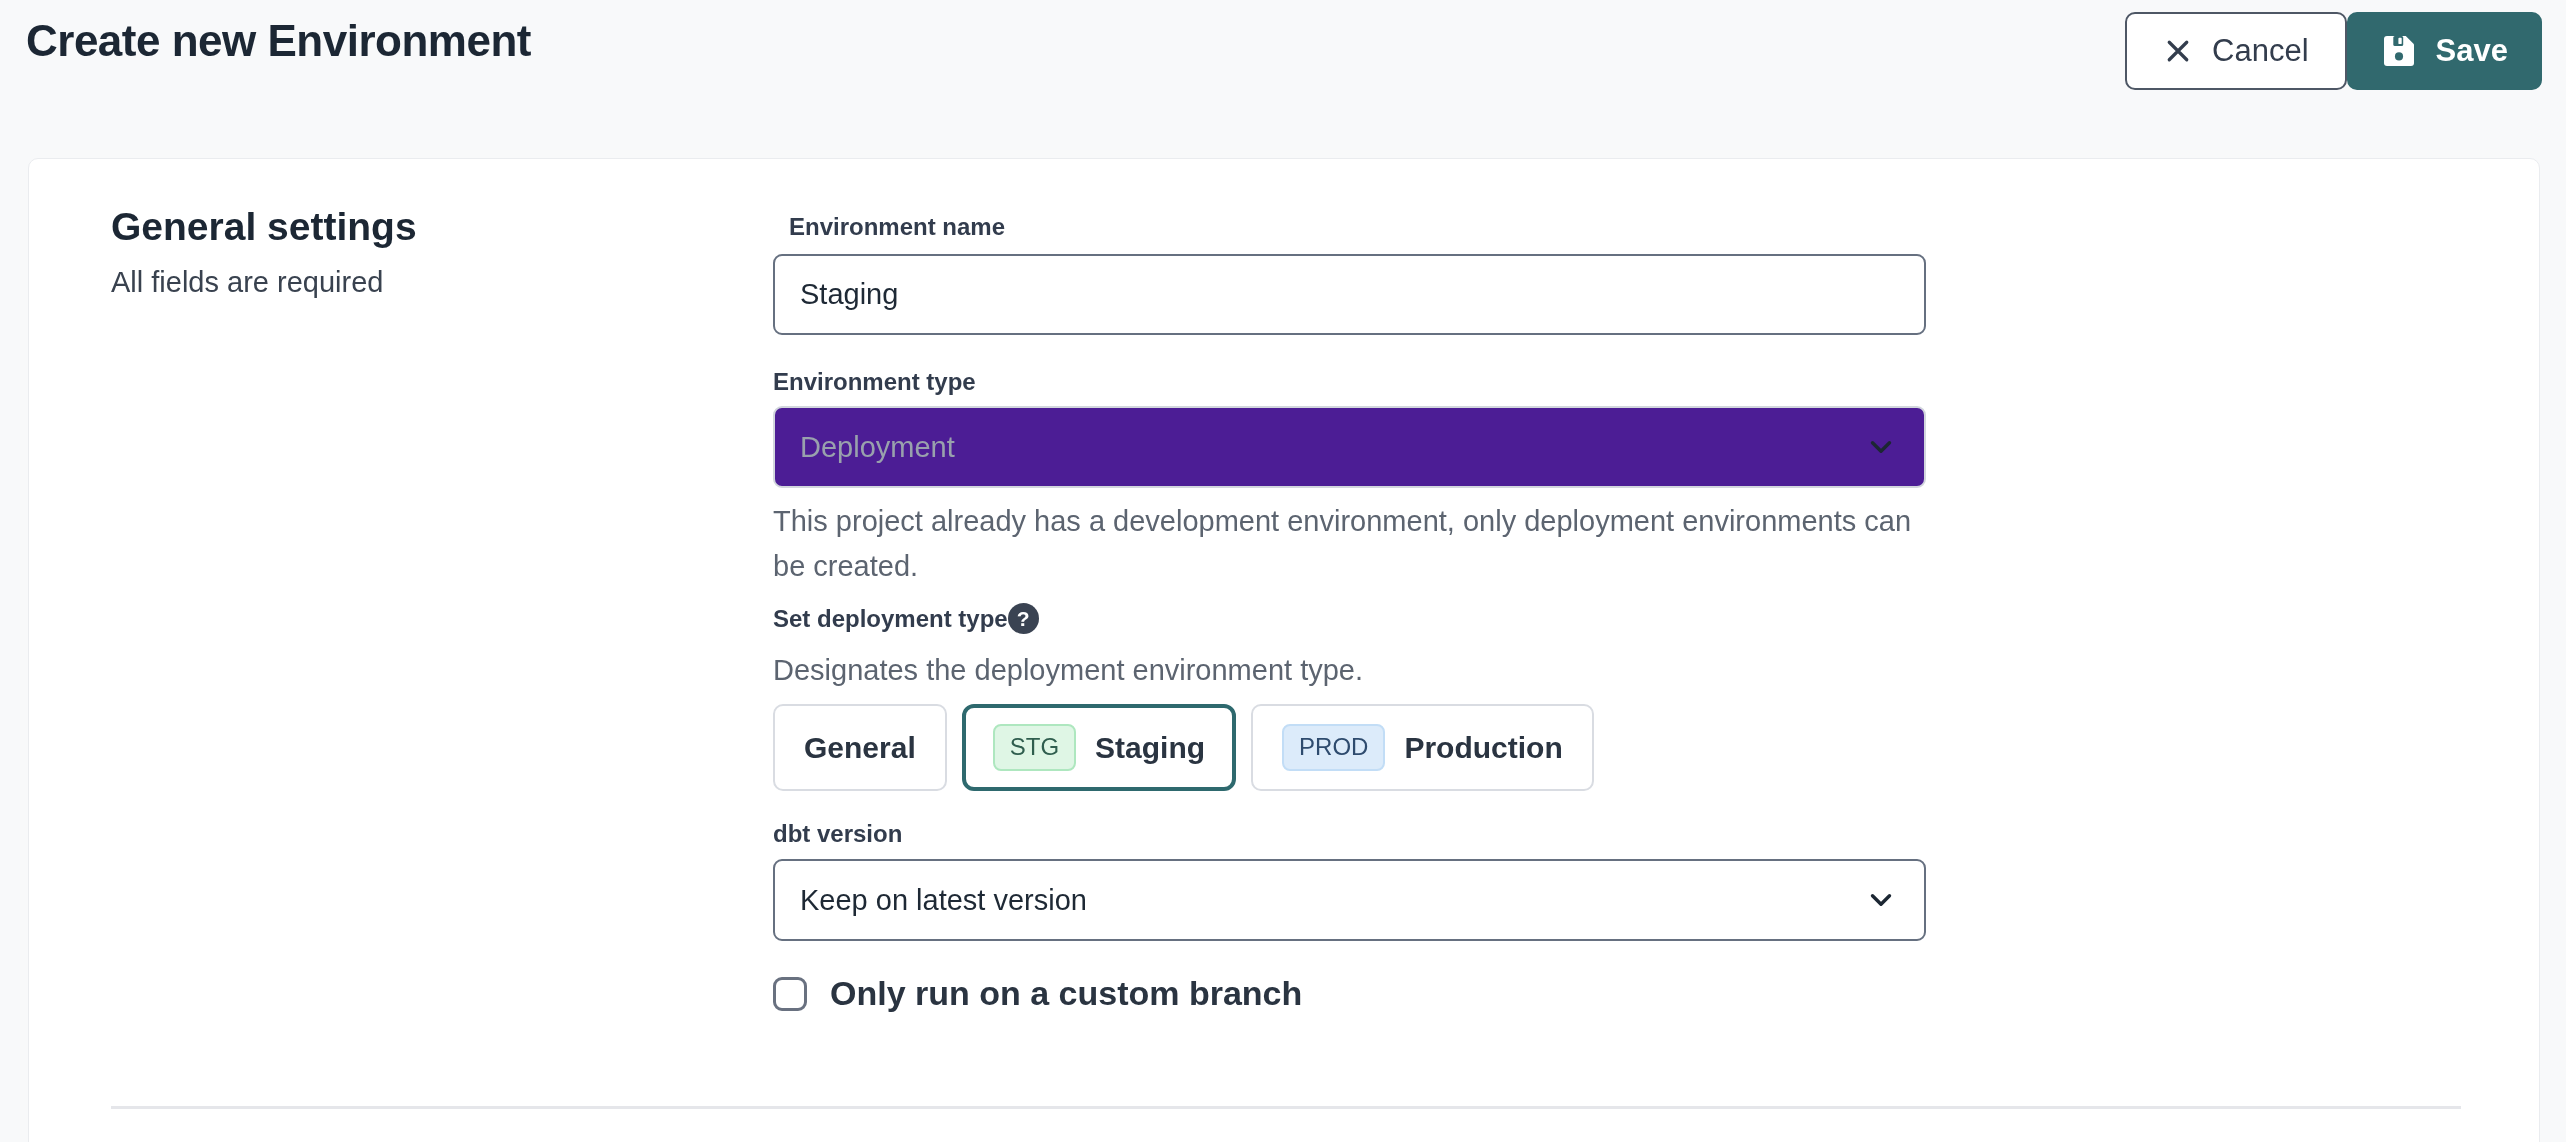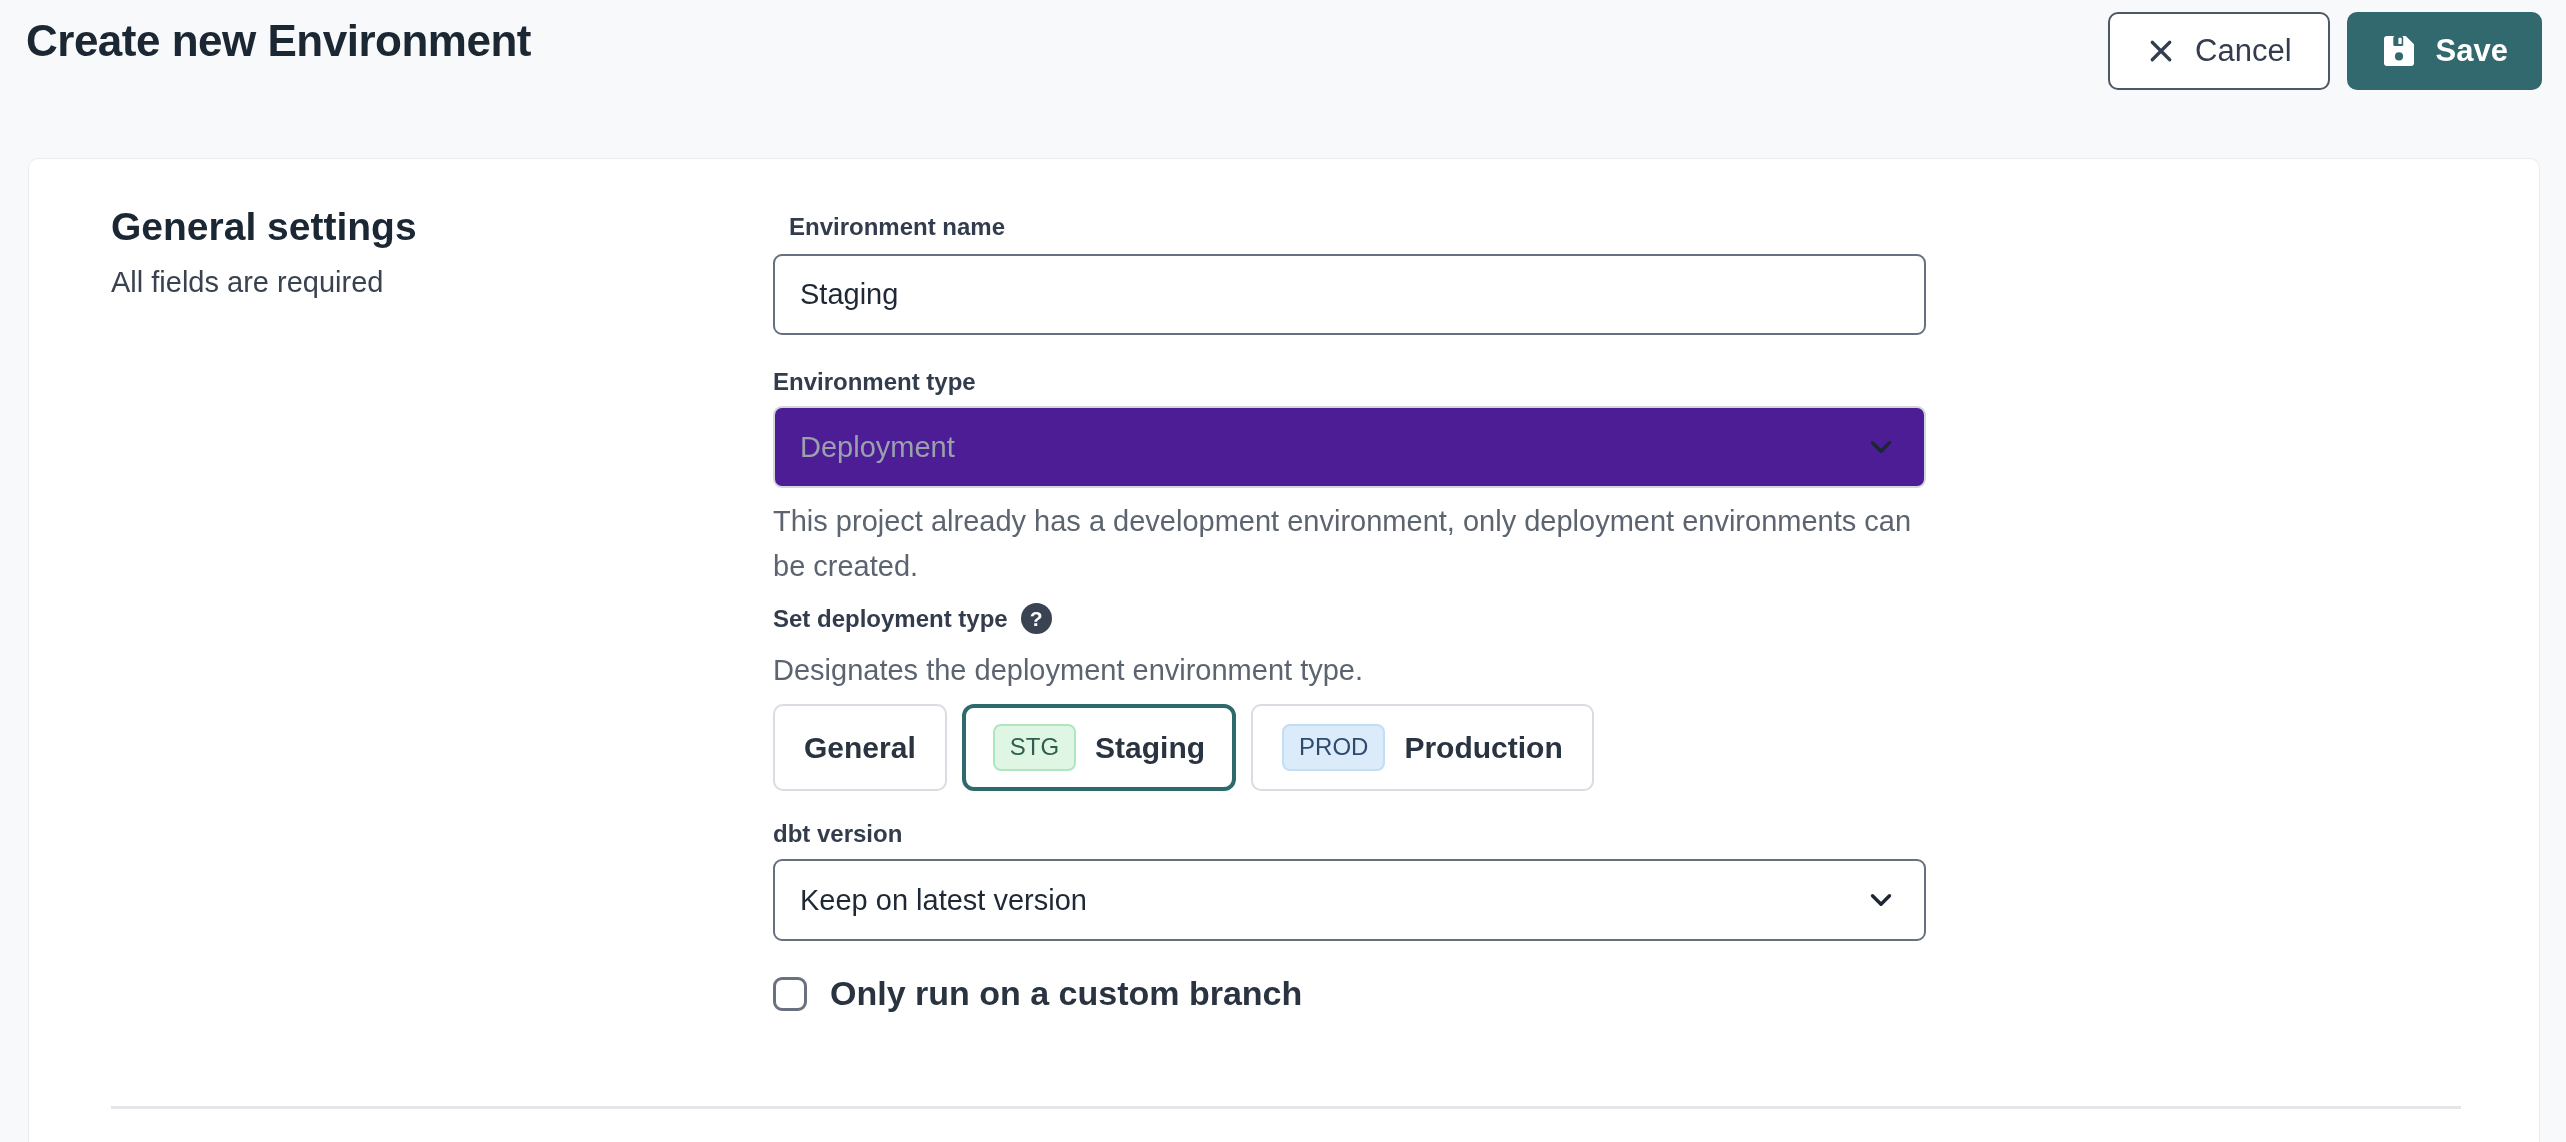--- a/index.html
+++ b/index.html
@@ -11,21 +11,21 @@
     font-family: "Liberation Sans", sans-serif;
     color: #1E2935;
   }
 
   
   .topbar { position: absolute; top: 0; left: 0; width: 100%; height: 158px; padding-left: 6px; }
   .page-title {
     position: absolute; left: 26px; top: 16px;
     font-size: 44px; font-weight: 700; letter-spacing: -0.5px; color: #1C2734;
   }
-  .actions { position: absolute; right: 24px; top: 12px; display: flex; gap: 17px; }
+  .actions { position: absolute; right: 24px; top: 12px; display: flex; }
   .btn {
     display: inline-flex; align-items: center; justify-content: center;
     height: 78px; border-radius: 10px; font-family: inherit;
     font-size: 31px; cursor: pointer; gap: 19px;
   }
   .btn-cancel { background: #FFFFFF; border: 2px solid #4E5765; color: #333D4D; padding: 0 36px; }
   .btn-save { background: #31696E; border: 2px solid #31696E; color: #FFFFFF; padding: 0 32px; font-weight: bold; }
   .x-ic, .save-ic { display: block; }
 
   
@@ -49,21 +49,21 @@
   }
   .select {
     position: absolute; width: 1153px; height: 82px;
     border-radius: 9px; display: flex; align-items: center;
     padding: 0 25px; font-size: 29px; cursor: pointer;
   }
   .select-enabled { background: #FFFFFF; border: 2px solid #667080; color: #1E2935; }
   .select-disabled { background: #4c1d95; border: 2px solid #D2D6DD; color: #99A1AD; cursor: default; }
   .chev { position: absolute; right: 26px; top: 50%; transform: translateY(-50%); }
 
-  .label-row { position: absolute; display: flex; align-items: center; gap: 13px; }
+  .label-row { position: absolute; display: flex; align-items: center; gap: 0; }
   .help-badge {
     width: 31px; height: 31px; border-radius: 50%; background: #3A4352;
     color: #FFFFFF; font-size: 21px; font-weight: 700;
     display: inline-flex; align-items: center; justify-content: center; cursor: pointer;
   }
 
   .deploy-options { position: absolute; display: flex; gap: 15px; }
   .opt-card {
     height: 87px; display: inline-flex; align-items: center; justify-content: center;
     background: #FFFFFF; border: 2px solid #D9DCE2; border-radius: 10px;

